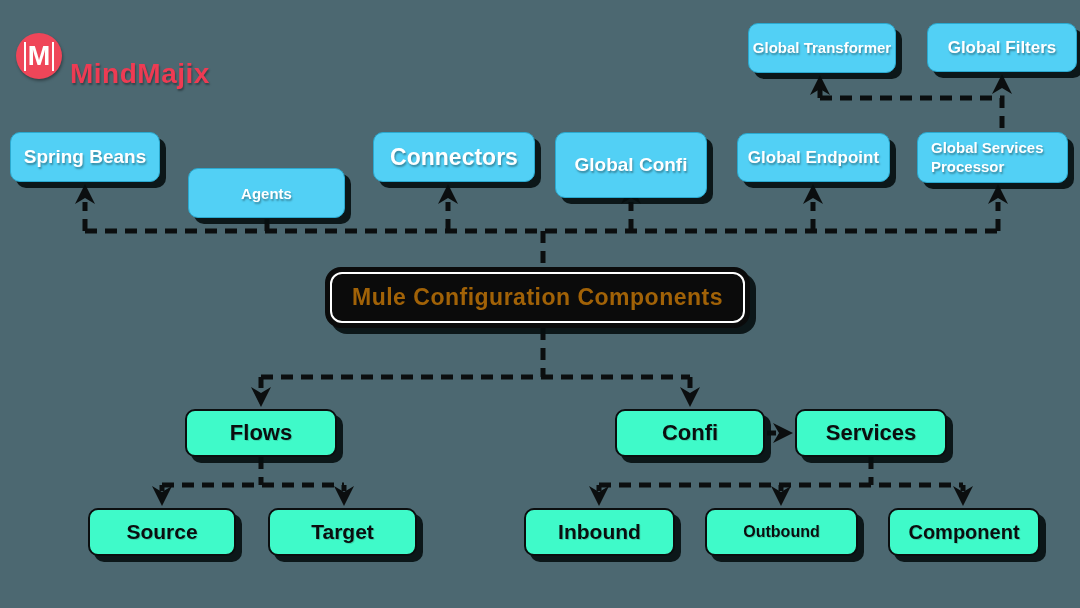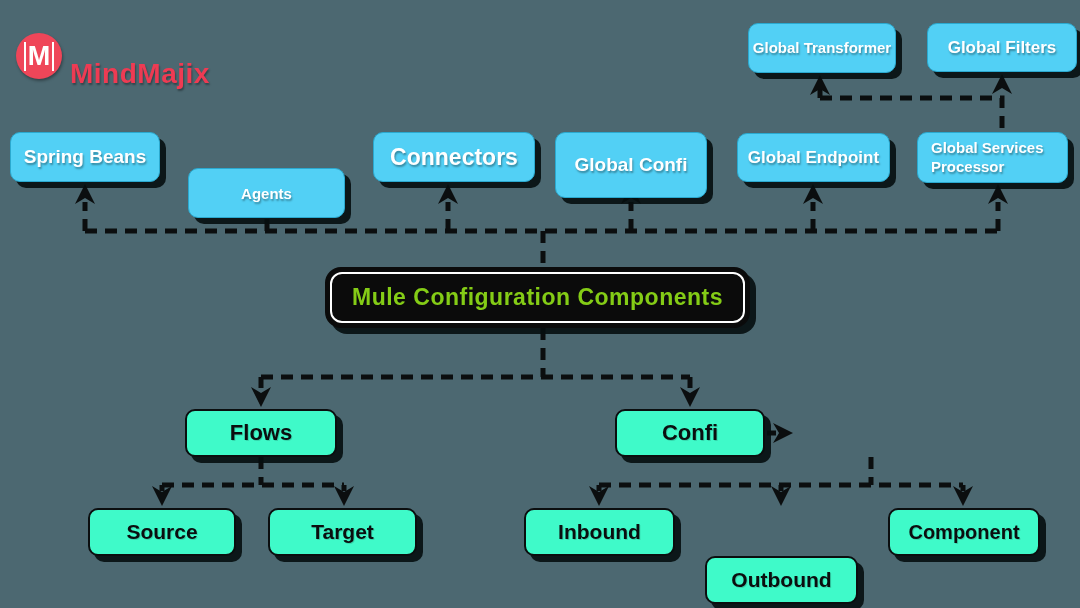--- a/index.html
+++ b/index.html
@@ -40,21 +40,21 @@
     background:#52d0f5;color:#ffffff;
     border:1px solid #2ba9cf;
     text-shadow:1px 2px 2px rgba(0,0,0,0.35);
   }
   .node-green{
     background:#3ffac9;color:#0b0e0f;
     border:2px solid #0b0e0f;
     text-shadow:1px 1px 0 rgba(0,0,0,0.15);
   }
   .node-root{
-    background:#0b0b0b;color:#84cc16;
+    background:#0b0b0b;color:#a16207;
     border:2px solid #0b0b0b;border-radius:16px;
     box-shadow:6px 6px 0 rgba(6,14,16,0.9);
     font-size:23px;letter-spacing:0.5px;
   }
   .node-root .inner{
     position:absolute;inset:3px;border:2px solid #ffffff;border-radius:12px;
     pointer-events:none;
   }
   .leftalign{justify-content:flex-start;text-align:left;padding-left:13px;}
   .wrap{line-height:1.25;}
@@ -135,30 +135,33 @@
     <div class="inner"></div>
     <span>Mule Configuration Components</span>
   </div>
 
   <div class="node node-green" style="left:185px;top:409px;width:152px;height:48px;font-size:22px;">
     <span>Flows</span>
   </div>
   <div class="node node-green" style="left:615px;top:409px;width:150px;height:48px;font-size:22px;">
     <span>Confi</span>
   </div>
+  <div class="node node-green" style="left:795px;top:409px;width:152px;height:48px;font-size:22px;">
+    <span>Services</span>
+  </div>
 
   <div class="node node-green" style="left:88px;top:508px;width:148px;height:48px;font-size:21px;">
     <span>Source</span>
   </div>
   <div class="node node-green" style="left:268px;top:508px;width:149px;height:48px;font-size:21px;">
     <span>Target</span>
   </div>
   <div class="node node-green" style="left:524px;top:508px;width:151px;height:48px;font-size:21px;">
     <span>Inbound</span>
   </div>
-  <div class="node node-green" style="left:705px;top:508px;width:153px;height:48px;font-size:21px;margin-top:48px;">
+  <div class="node node-green" style="left:705px;top:508px;width:153px;height:48px;font-size:16px;">
     <span>Outbound</span>
   </div>
   <div class="node node-green" style="left:888px;top:508px;width:152px;height:48px;font-size:20px;">
     <span>Component</span>
   </div>
 
 </div>
 
 </body></html>

